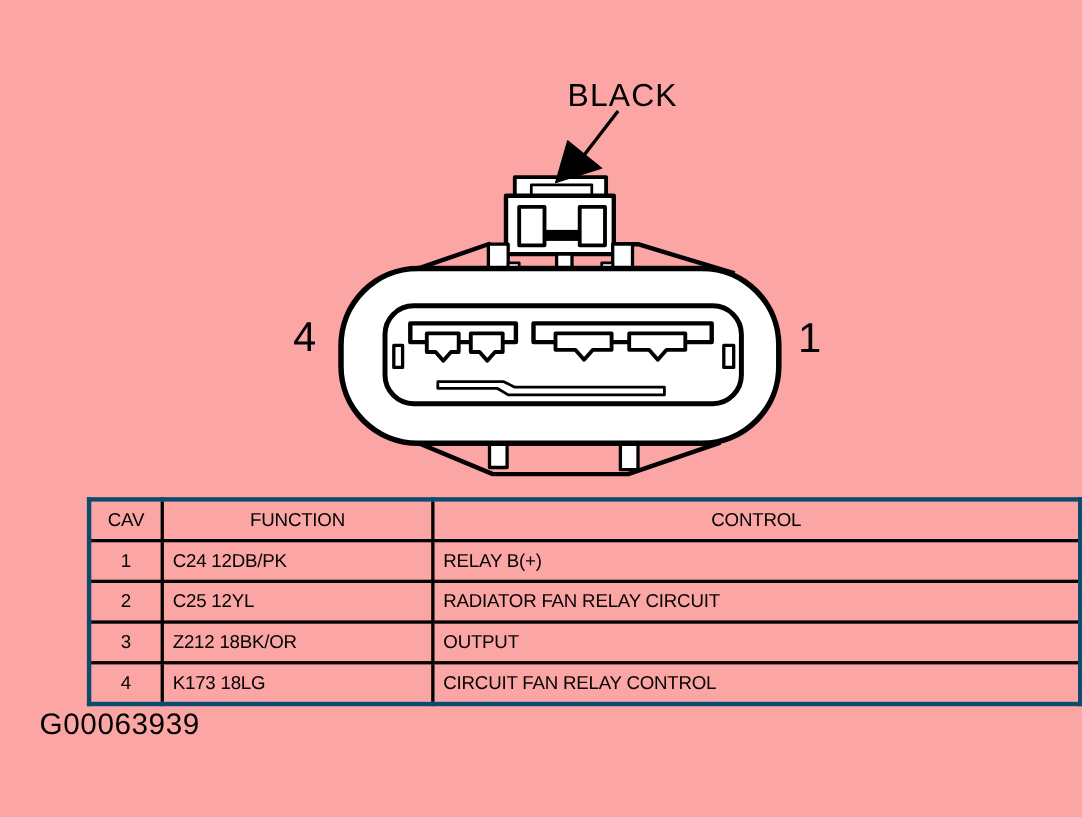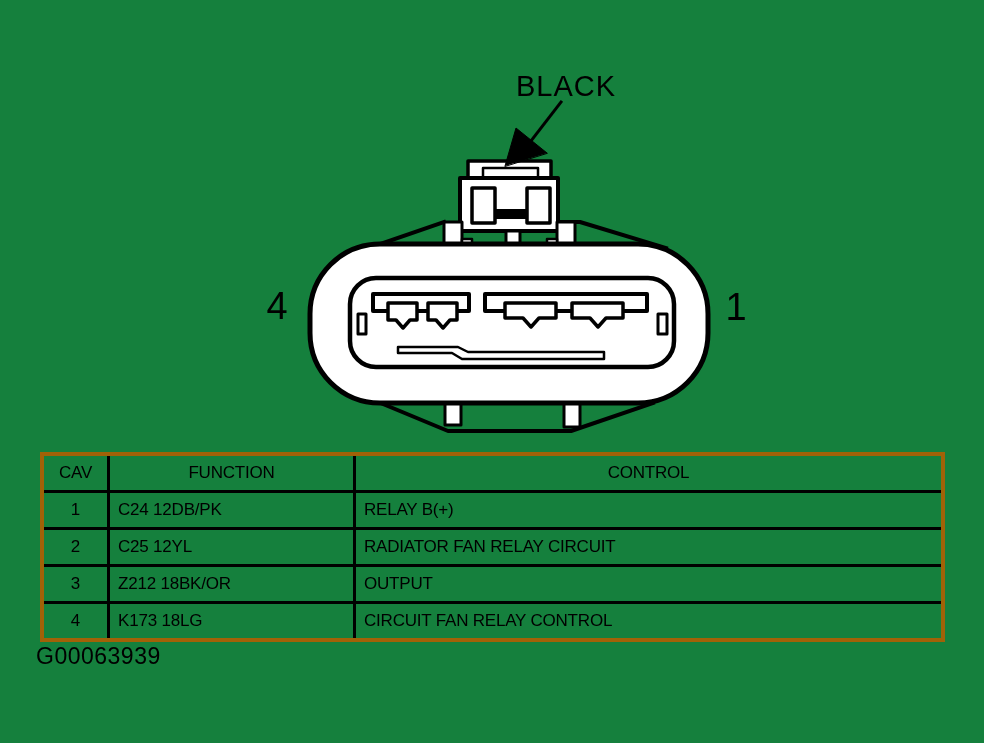--- a/index.html
+++ b/index.html
@@ -1,55 +1,55 @@
 <!DOCTYPE html>
 <html><head>
 <meta charset="utf-8">
 <style>
   html,body{margin:0;padding:0;background:#ffffff;}
   #screen{
     position:relative;
     width:984px;height:743px;
-    background:#15803d;
+    background:#fca5a5;
     font-family:"Liberation Sans",sans-serif;
     color:#000;
     overflow:hidden;
   }
   #diagram-svg{position:absolute;left:0;top:0;}
   svg text{
     font-family:"Liberation Sans","DejaVu Sans",sans-serif;
     fill:#000;
   }
   .lbl-color{font-size:29px;letter-spacing:1px;}
   .lbl-pin{font-size:38px;}
   table.pinout{
     position:absolute;
     left:40px;top:452px;
     width:905px;
     border-collapse:collapse;
     table-layout:fixed;
     font-size:17px;
     letter-spacing:-0.2px;
   }
-  table.pinout{border:4px solid #a16207;}
+  table.pinout{border:4px solid #0c4a6e;margin-left:39px;}
   table.pinout td{
     border:3px solid #000;
     height:34px;
     padding:0 0 0 8px;
     white-space:nowrap;
     overflow:hidden;
   }
   table.pinout td.c-cav{width:63px;text-align:center;padding:0;}
   table.pinout td.c-circuit{width:243px;}
   table.pinout td.c-function{}
   table.pinout tr.hdr td{text-align:center;padding:0;}
   #figure-id{
     position:absolute;
     left:36px;top:643px;
-    font-size:23px;
+    font-size:27px;
     letter-spacing:0.5px;
   }
 </style>
 </head>
 <body>
 
 <div id="screen">
 
   <svg id="diagram-svg" width="984" height="450" viewBox="0 0 984 450">
     <g stroke="#000000" fill="none" stroke-linejoin="round" stroke-linecap="square">

